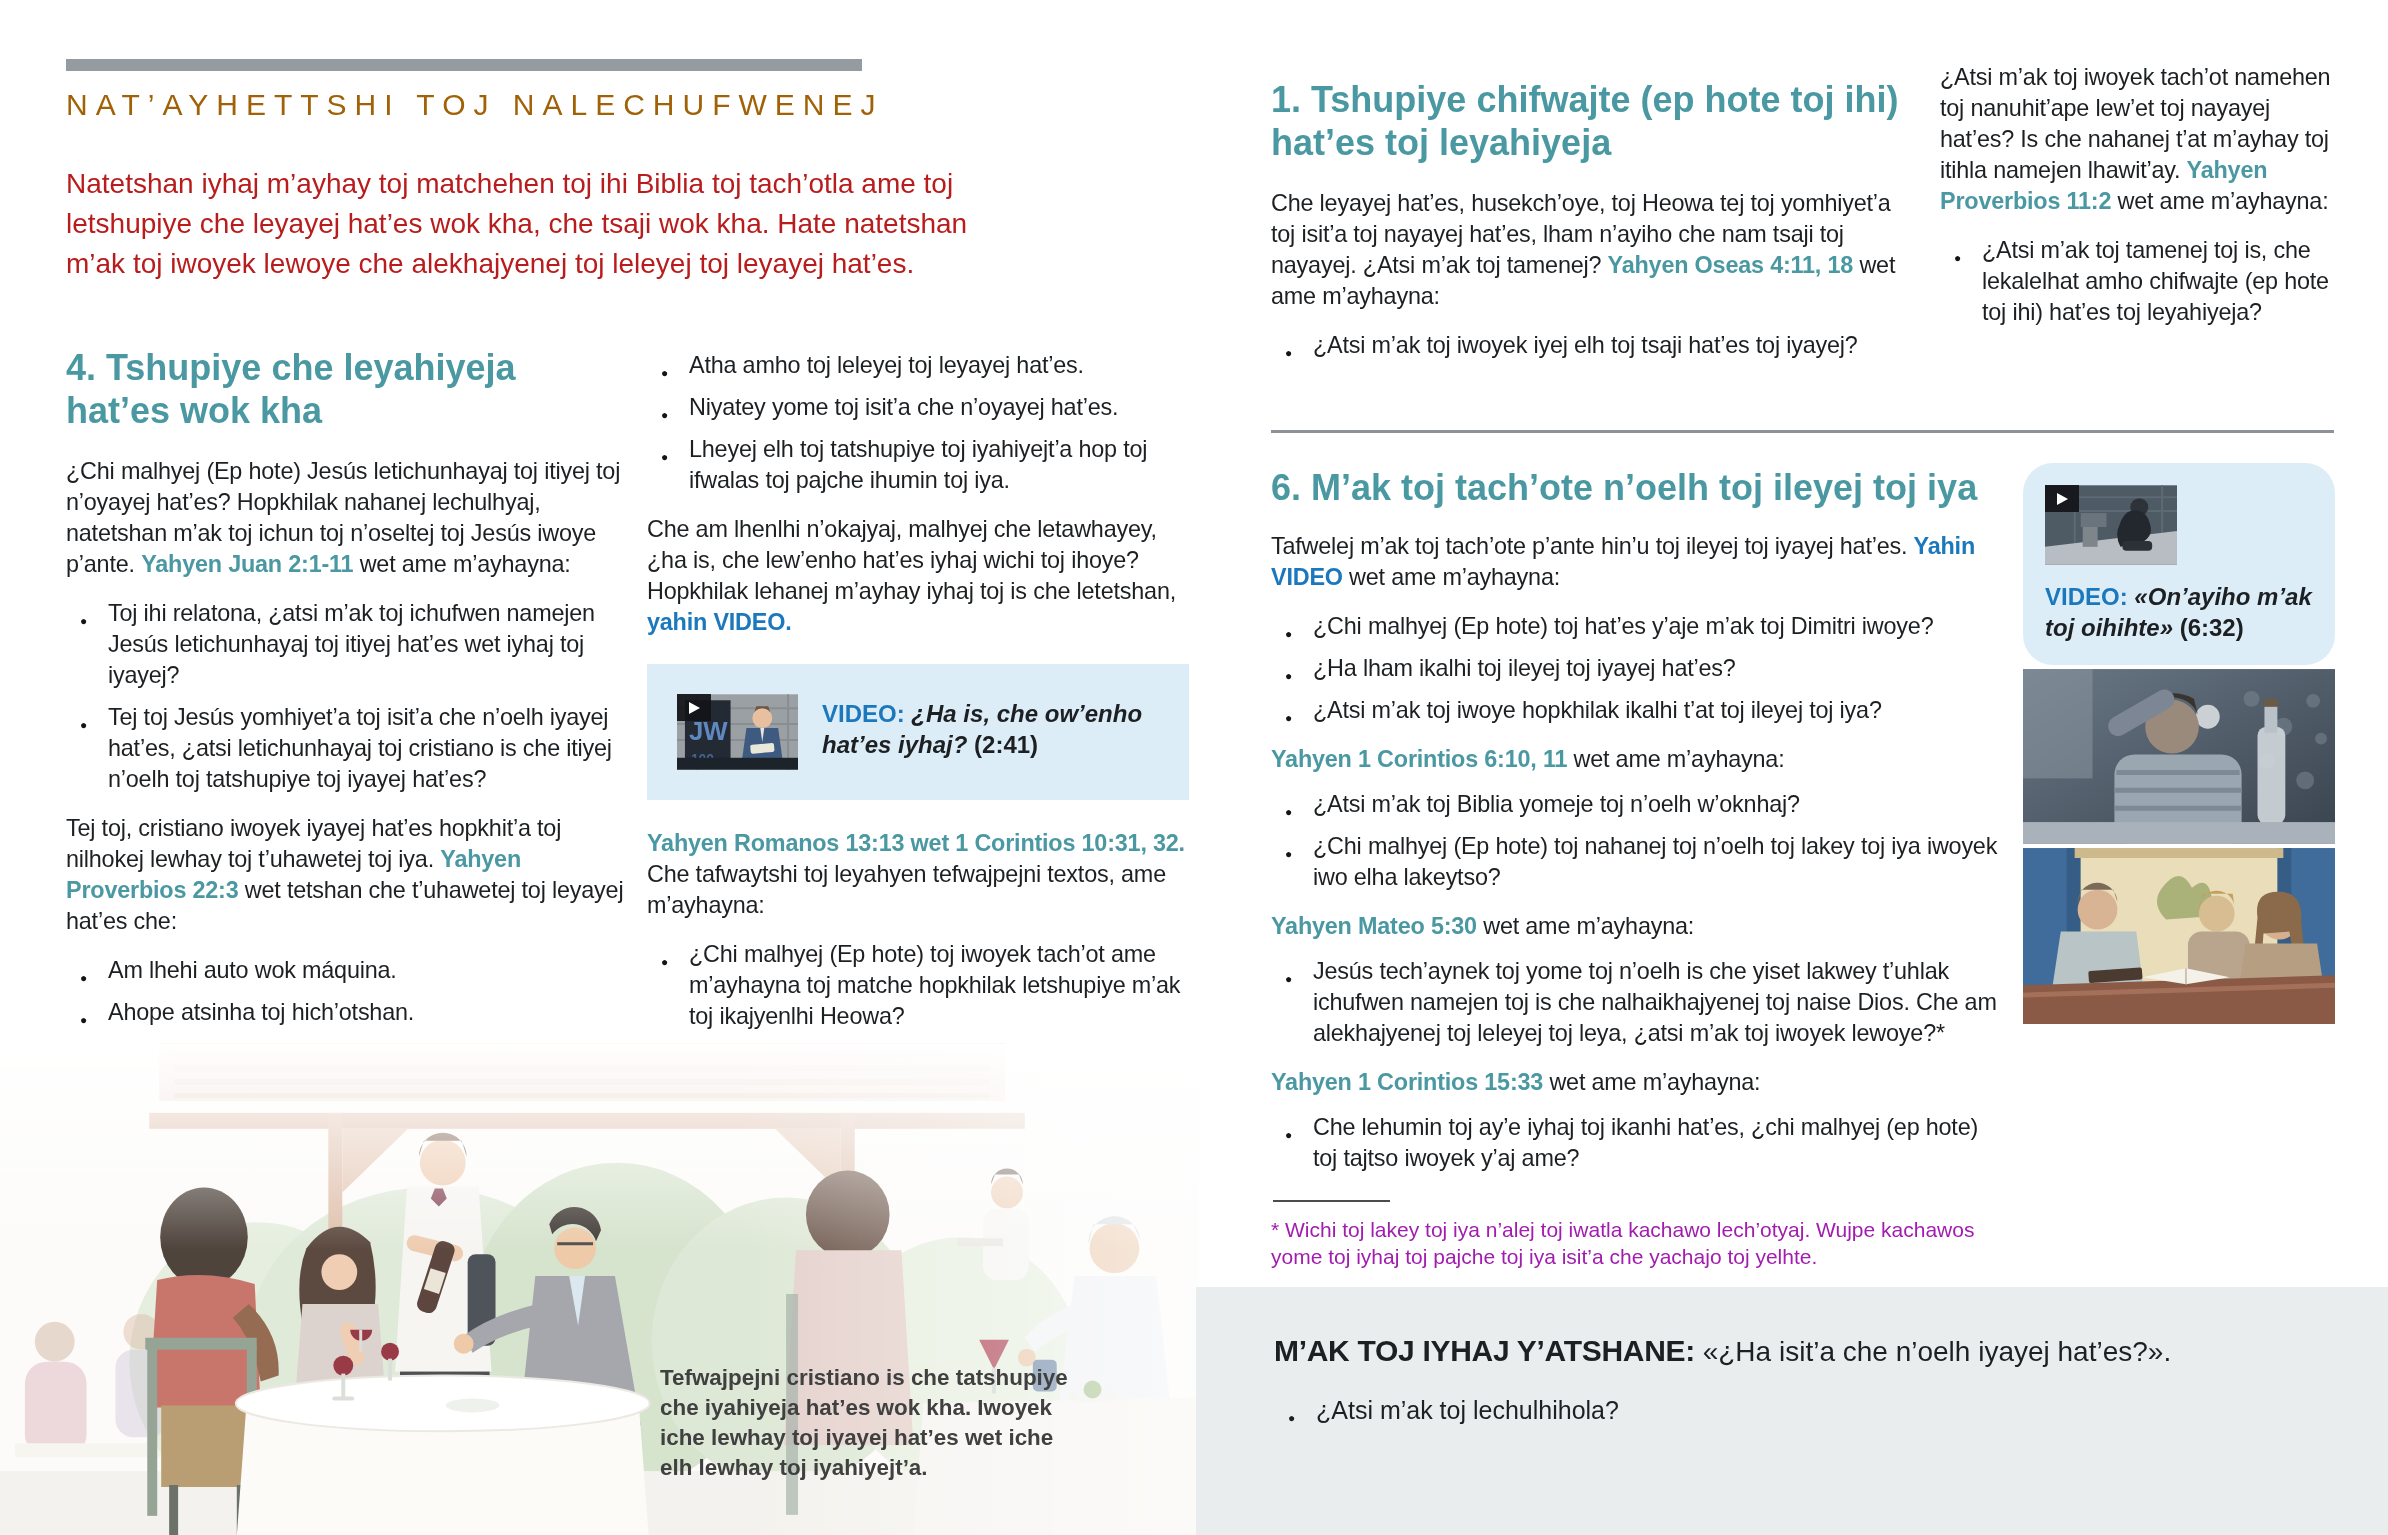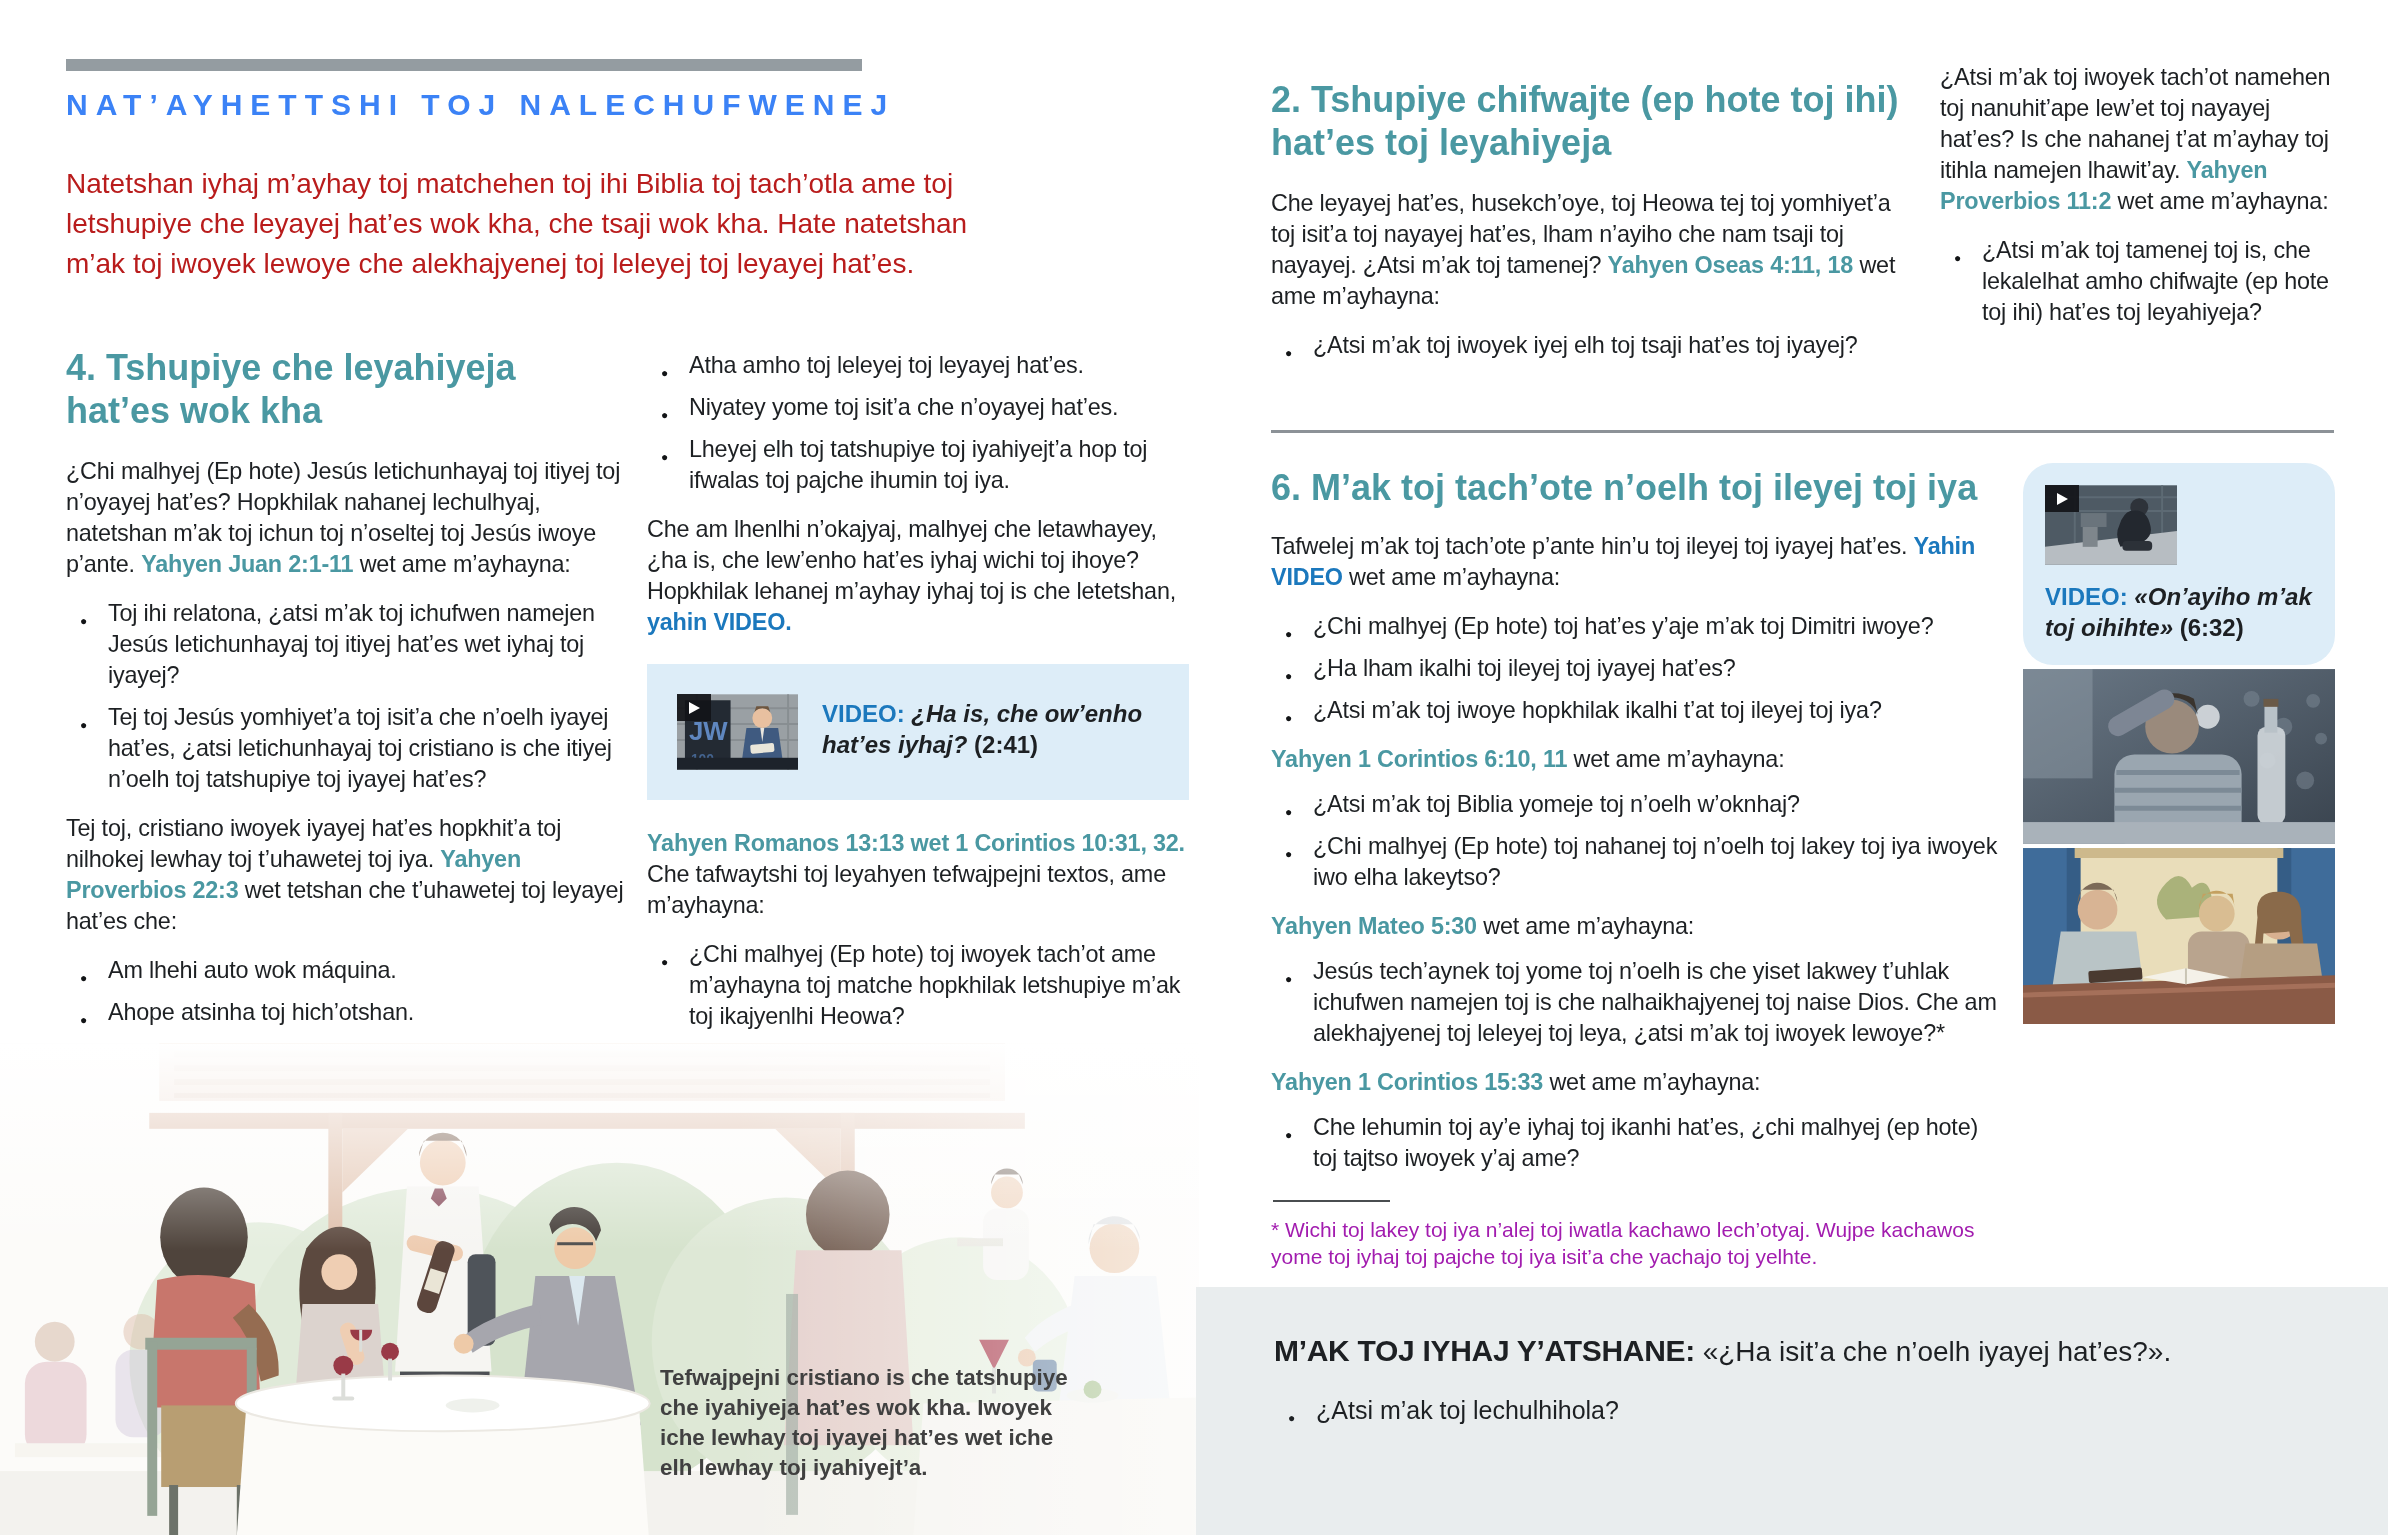--- a/index.html
+++ b/index.html
@@ -9,22 +9,22 @@
     background: #ffffff;
     font-family: "Liberation Sans", sans-serif;
     color: #1d2023;
     overflow: hidden;
   }
   .abs { position: absolute; }
 
   
   .kicker-bar { height: 12px; background: #949ca1; }
   .kicker {
-    font-size: 30px; font-weight: bold; letter-spacing: 8px;
-    color: #3b82f6;
+    font-size: 30px; font-weight: normal; letter-spacing: 8px;
+    color: #a16207;
   }
   .intro { font-size: 28px; line-height: 40px; color: #b91c1c; }
   h2.teal {
     font-size: 36px; line-height: 43px; font-weight: bold;
     color: #4a98a2; margin: 0 0 24px 0;
   }
   .body-text { font-size: 23.4px; line-height: 31px; letter-spacing: -0.2px; margin: 0 0 18px 0; }
   .scripture { color: #4a98a2; font-weight: bold; cursor: pointer; }
   .vlink { color: #1b78bd; font-weight: bold; cursor: pointer; }
 
@@ -260,21 +260,21 @@
       <rect x="790" y="252" width="12" height="222" fill="#97a59a" opacity="0.7"></rect>
     </g>
     <rect x="740" width="465" height="495" fill="url(#fadeRight)"></rect>
     <rect width="1205" height="495" fill="#ffffff" opacity="0.10"></rect>
     <rect width="1205" height="495" fill="url(#fadeTop)"></rect>
   </svg>
   <div class="img-caption">Tefwajpejni cristiano is che tatshupiye che iyahiyeja hat’es wok kha. Iwoyek iche lewhay toj iyayej hat’es wet iche elh lewhay toj iyahiyejt’a.</div>
 </div>
 
 <div class="abs" style="left:1271px; top:78px; width:637px;">
-  <h2 class="teal">2. Tshupiye chifwajte (ep hote toj ihi) hat’es toj leyahiyeja</h2>
+  <h2 class="teal">1. Tshupiye chifwajte (ep hote toj ihi) hat’es toj leyahiyeja</h2>
   <p class="body-text"><span>Che leyayej hat’es, husekch’oye, toj Heowa tej toj yomhiyet’a toj isit’a toj nayayej hat’es, lham n’ayiho che nam tsaji toj nayayej. ¿Atsi m’ak toj tamenej? </span><span class="scripture">Yahyen Oseas 4:11, 18</span><span> wet ame m’ayhayna:</span></p>
   <ul class="bullets">
     <li>¿Atsi m’ak toj iwoyek iyej elh toj tsaji hat’es toj iyayej?</li>
   </ul>
 </div>
 
 <div class="abs" style="left:1940px; top:62px; width:398px;">
   <p class="body-text"><span>¿Atsi m’ak toj iwoyek tach’ot namehen toj nanuhit’ape lew’et toj nayayej hat’es? Is che nahanej t’at m’ayhay toj itihla namejen lhawit’ay. </span><span class="scripture">Yahyen Proverbios 11:2</span><span> wet ame m’ayhayna:</span></p>
   <ul class="bullets">
     <li>¿Atsi m’ak toj tamenej toj is, che lekalelhat amho chifwajte (ep hote toj ihi) hat’es toj leyahiyeja?</li>

